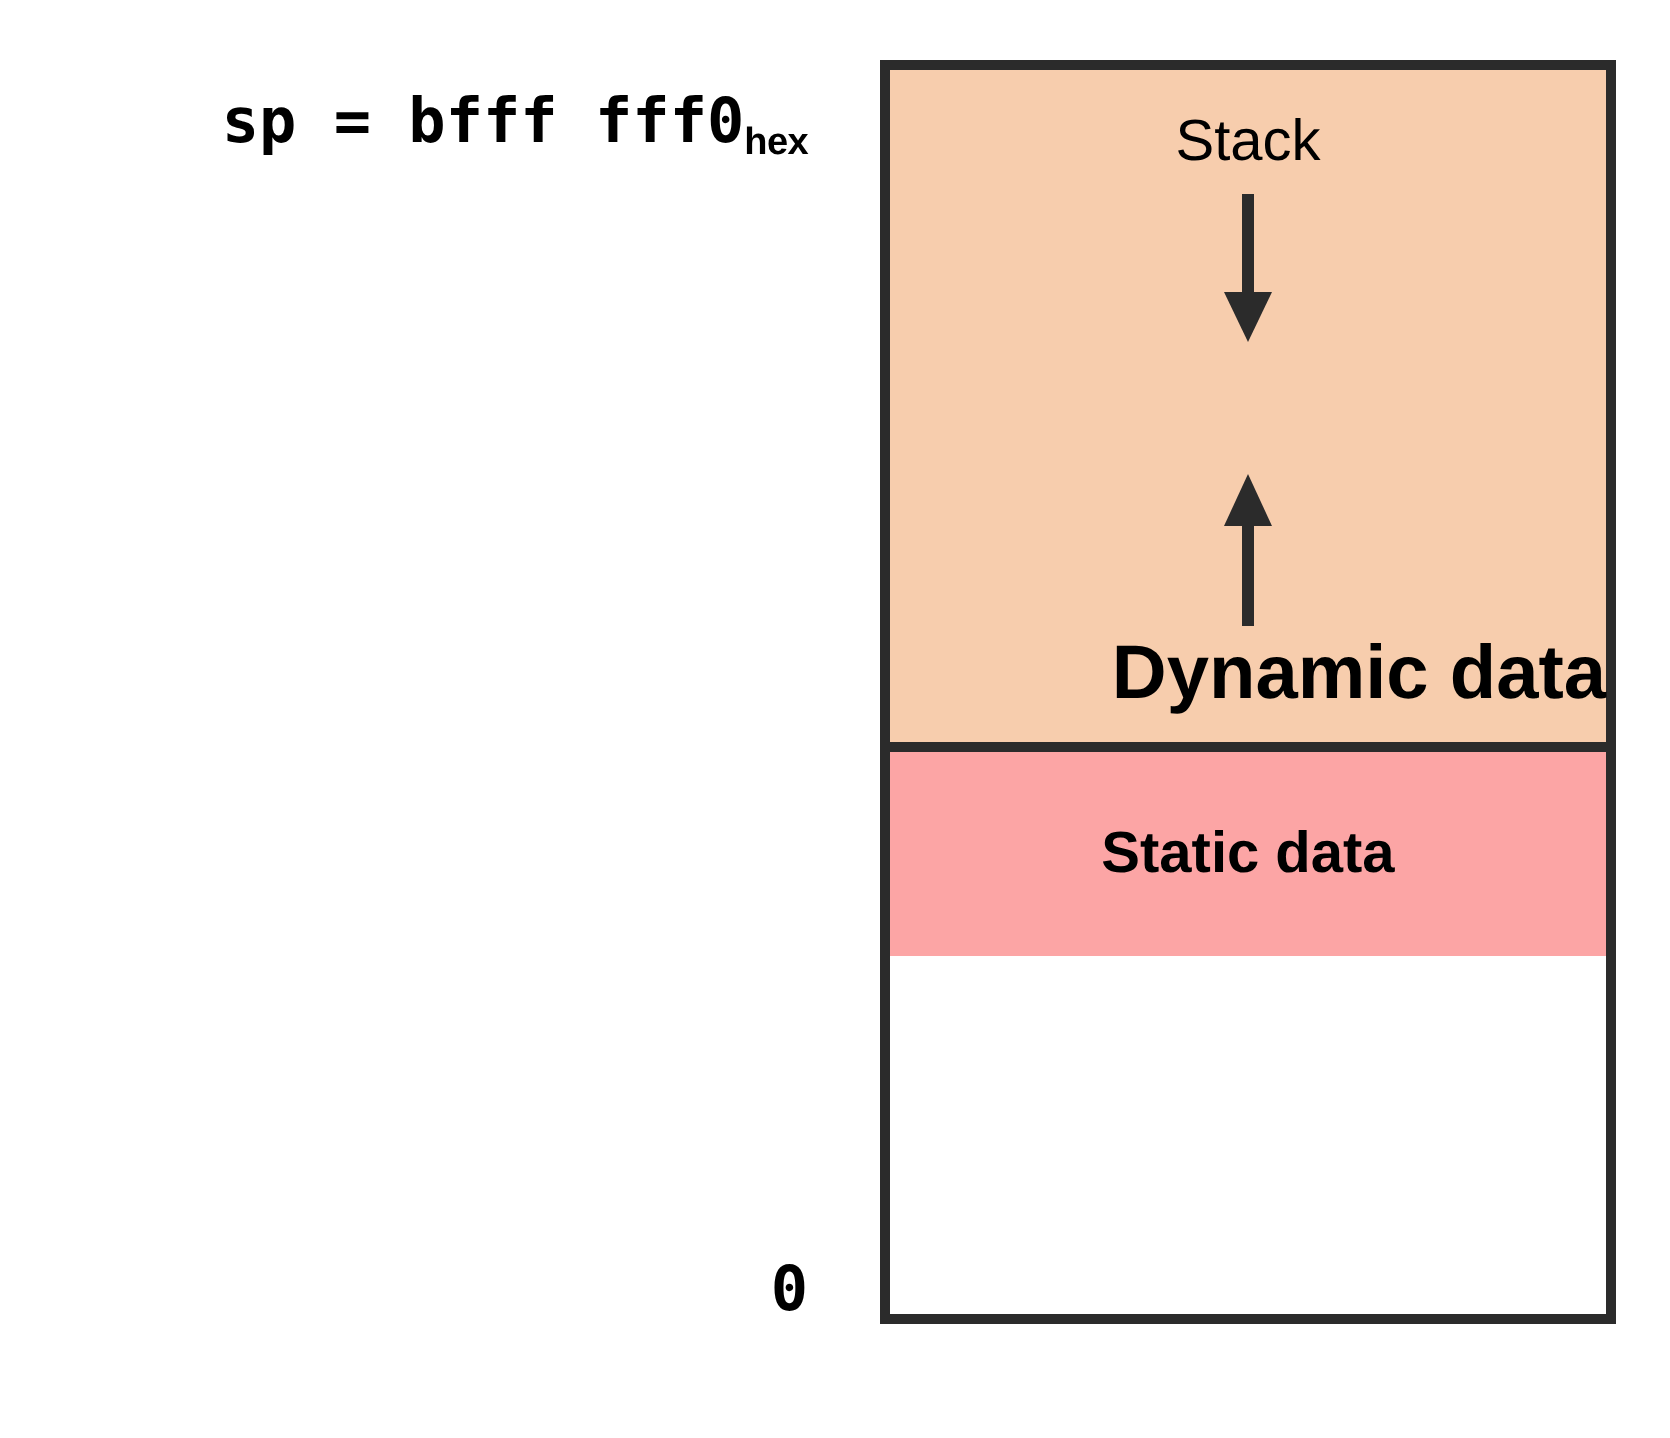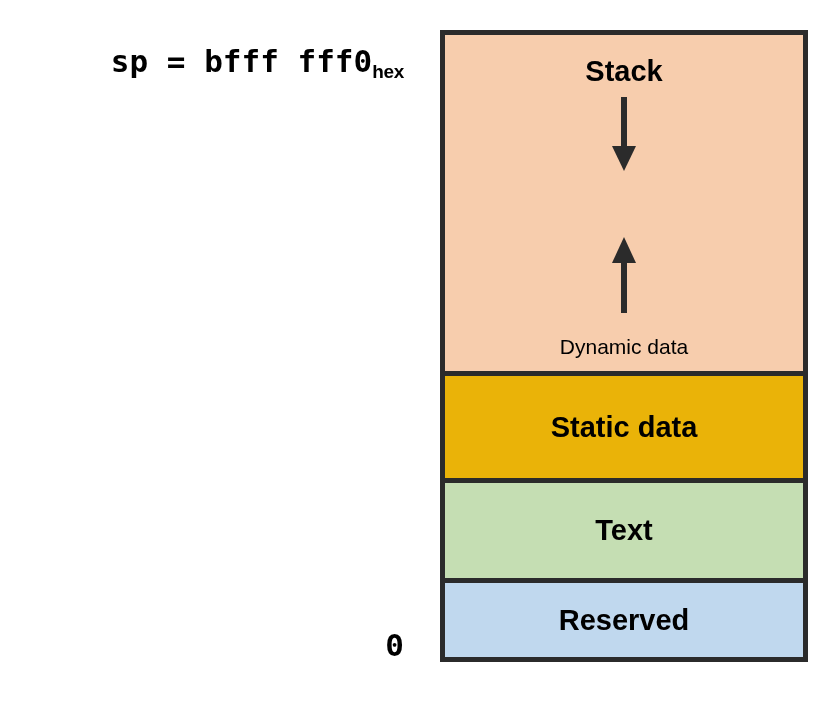--- a/index.html
+++ b/index.html
@@ -72,50 +72,50 @@
   }
 
   
   #seg-stack-dynamic {
     height: 336px;
     background: #f7cdad;
     display: block;
   }
   #seg-static {
     height: 107px;
-    background: #eab308;
+    background: #fca5a5;
   }
   #seg-text {
     height: 100px;
     background: #c5deb3;
   }
   #seg-reserved {
     flex: 1 1 auto;
     background: #c0d8ee;
   }
 
   
   #stack-label {
     position: absolute;
     top: 20px;
     left: 0;
     right: 0;
     text-align: center;
-    font-weight: bold;
+    font-weight: normal;
     font-size: 29px;
     color: #000;
   }
   #dynamic-label {
     position: absolute;
     bottom: 12px;
     left: 0;
     right: 0;
-    text-align: center;
-    font-weight: normal;
-    font-size: 21px;
+    text-align: right;
+    font-weight: bold;
+    font-size: 38px;
     color: #000;
   }
 
   
   .arrow {
     position: absolute;
     left: 50%;
     transform: translateX(-50%);
     width: 30px;
   }
@@ -154,22 +154,16 @@
         </svg>
       </div>
 
       <div id="dynamic-label">Dynamic data</div>
     </div>
 
     <div class="seg" id="seg-static">
       <span>Static data</span>
     </div>
 
-    <div class="seg" id="seg-text">
-      <span>Text</span>
-    </div>
 
-    <div class="seg" id="seg-reserved">
-      <span>Reserved</span>
-    </div>
 
   </div>
 </div>
 
 </body></html>

